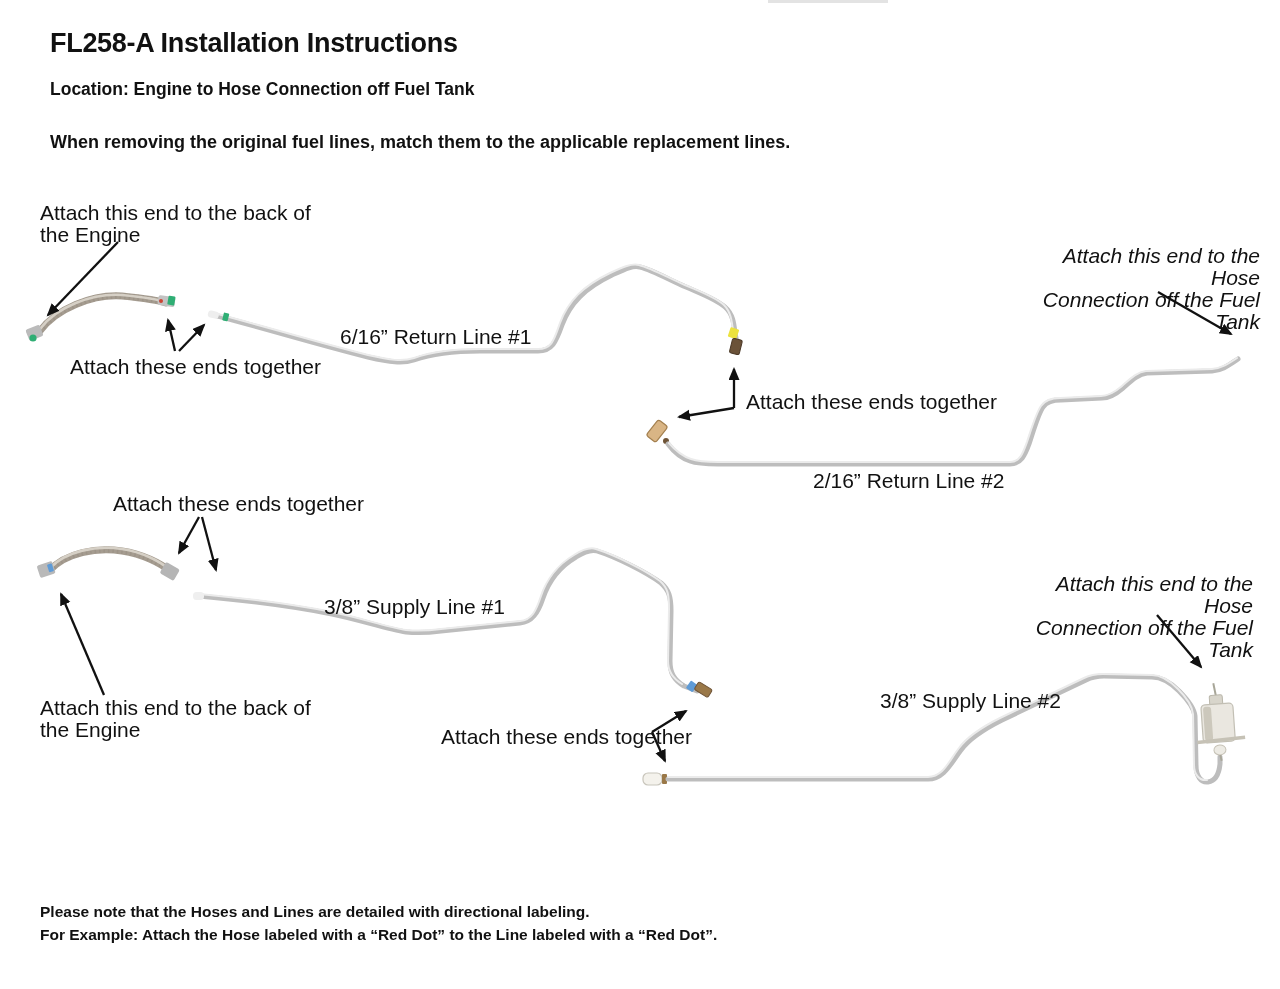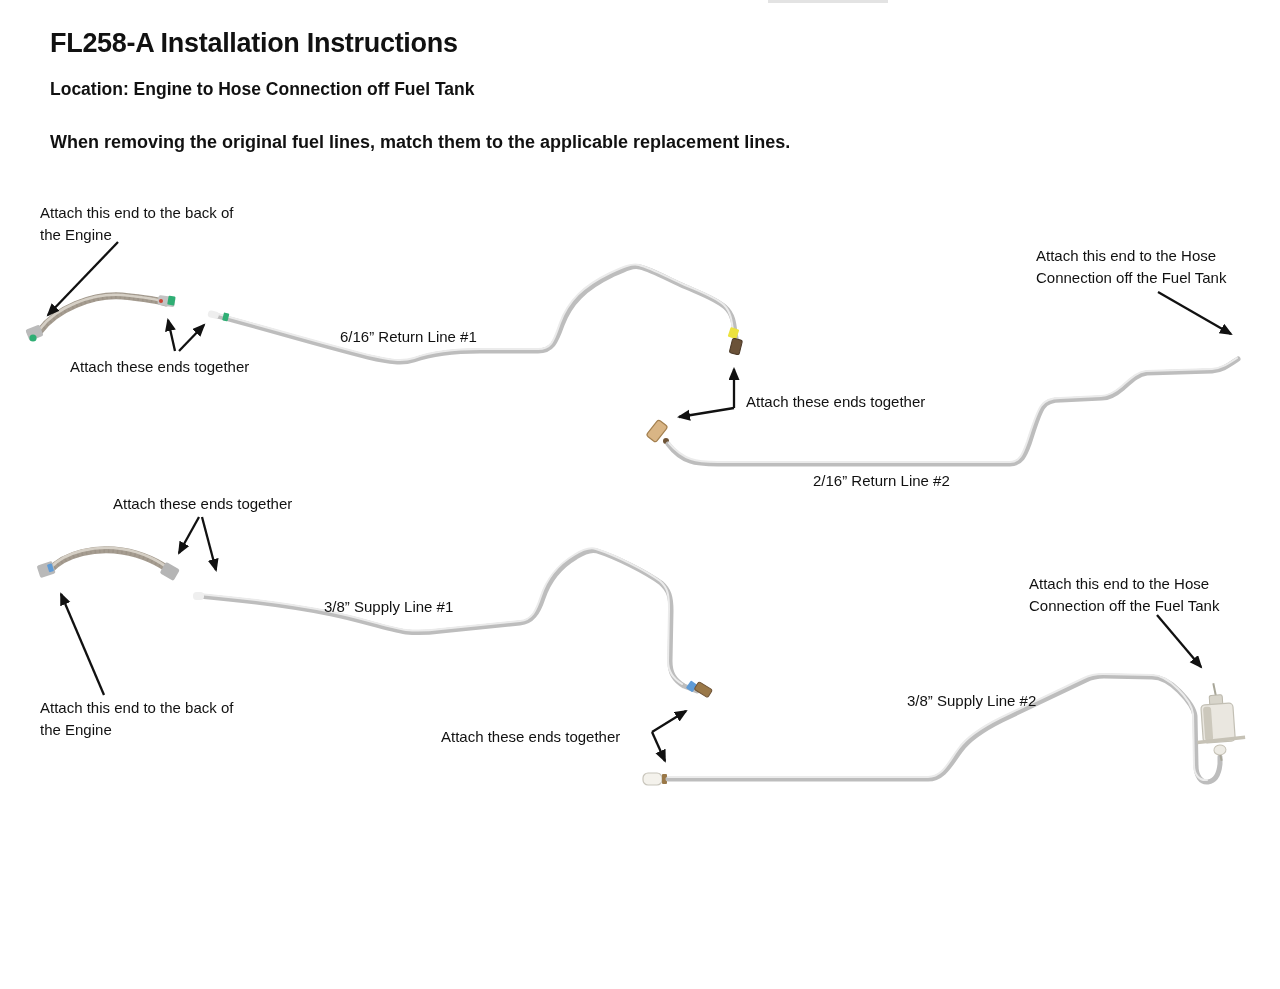--- a/index.html
+++ b/index.html
@@ -4,22 +4,22 @@
 <style>
   html,body{margin:0;padding:0;background:#ffffff;}
   #page{position:relative;width:1280px;height:989px;background:#ffffff;overflow:hidden;
         font-family:"Liberation Sans",sans-serif;color:#111;}
   #diagram-svg{position:absolute;left:0;top:0;}
   .txt{position:absolute;white-space:pre-line;}
   .title{left:50px;top:28px;font-size:27px;font-weight:bold;letter-spacing:-0.3px;}
   .location{left:50px;top:79px;font-size:17.5px;font-weight:bold;}
   .warning{left:50px;top:132px;font-size:18px;font-weight:bold;}
   .note{left:40px;top:900px;font-size:15.5px;font-weight:bold;line-height:23px;}
-  .lbl{font-size:15px;line-height:22px;}
-  .ctr{text-align:left;width:224px;}
+  .lbl{font-size:21px;line-height:22px;}
+  .ctr{text-align:right;width:224px;font-style:italic;}
   .arrow{stroke:#111;stroke-width:2.3;fill:none;}
   .tube-base{stroke:#bdbdbd;stroke-width:5;fill:none;stroke-linecap:round;stroke-linejoin:round;}
   .tube-hi{stroke:#ebebeb;stroke-width:2;fill:none;stroke-linecap:round;stroke-linejoin:round;}
   .hose-base{stroke:#a59c90;stroke-width:7;fill:none;stroke-linecap:round;}
   .hose-hi{stroke:#d6d0c6;stroke-width:2.6;fill:none;stroke-linecap:round;}
   .hose-braid{stroke:#8f867a;stroke-width:6;fill:none;stroke-linecap:butt;stroke-dasharray:1.5,3;opacity:.35;}
 </style>
 </head>
 <body>
 
@@ -142,17 +142,19 @@
   <div class="txt lbl" style="left:340px;top:326px">6/16” Return Line #1</div>
   <div class="txt lbl ctr" style="left:1036px;top:245px">Attach this end to the Hose
 Connection off the Fuel Tank</div>
   <div class="txt lbl" style="left:746px;top:391px">Attach these ends together</div>
   <div class="txt lbl" style="left:813px;top:470px">2/16” Return Line #2</div>
   <div class="txt lbl" style="left:113px;top:493px">Attach these ends together</div>
   <div class="txt lbl" style="left:324px;top:596px">3/8” Supply Line #1</div>
   <div class="txt lbl" style="left:40px;top:697px">Attach this end to the back of
 the Engine</div>
   <div class="txt lbl" style="left:441px;top:726px">Attach these ends together</div>
-  <div class="txt lbl" style="left:907px;top:690px">3/8” Supply Line #2</div>
+  <div class="txt lbl" style="left:880px;top:690px">3/8” Supply Line #2</div>
   <div class="txt lbl ctr" style="left:1029px;top:573px">Attach this end to the Hose
 Connection off the Fuel Tank</div>
 
+  <div class="txt note">Please note that the Hoses and Lines are detailed with directional labeling.
+For Example: Attach the Hose labeled with a “Red Dot” to the Line labeled with a “Red Dot”.</div>
 </div>
 
 </body></html>

